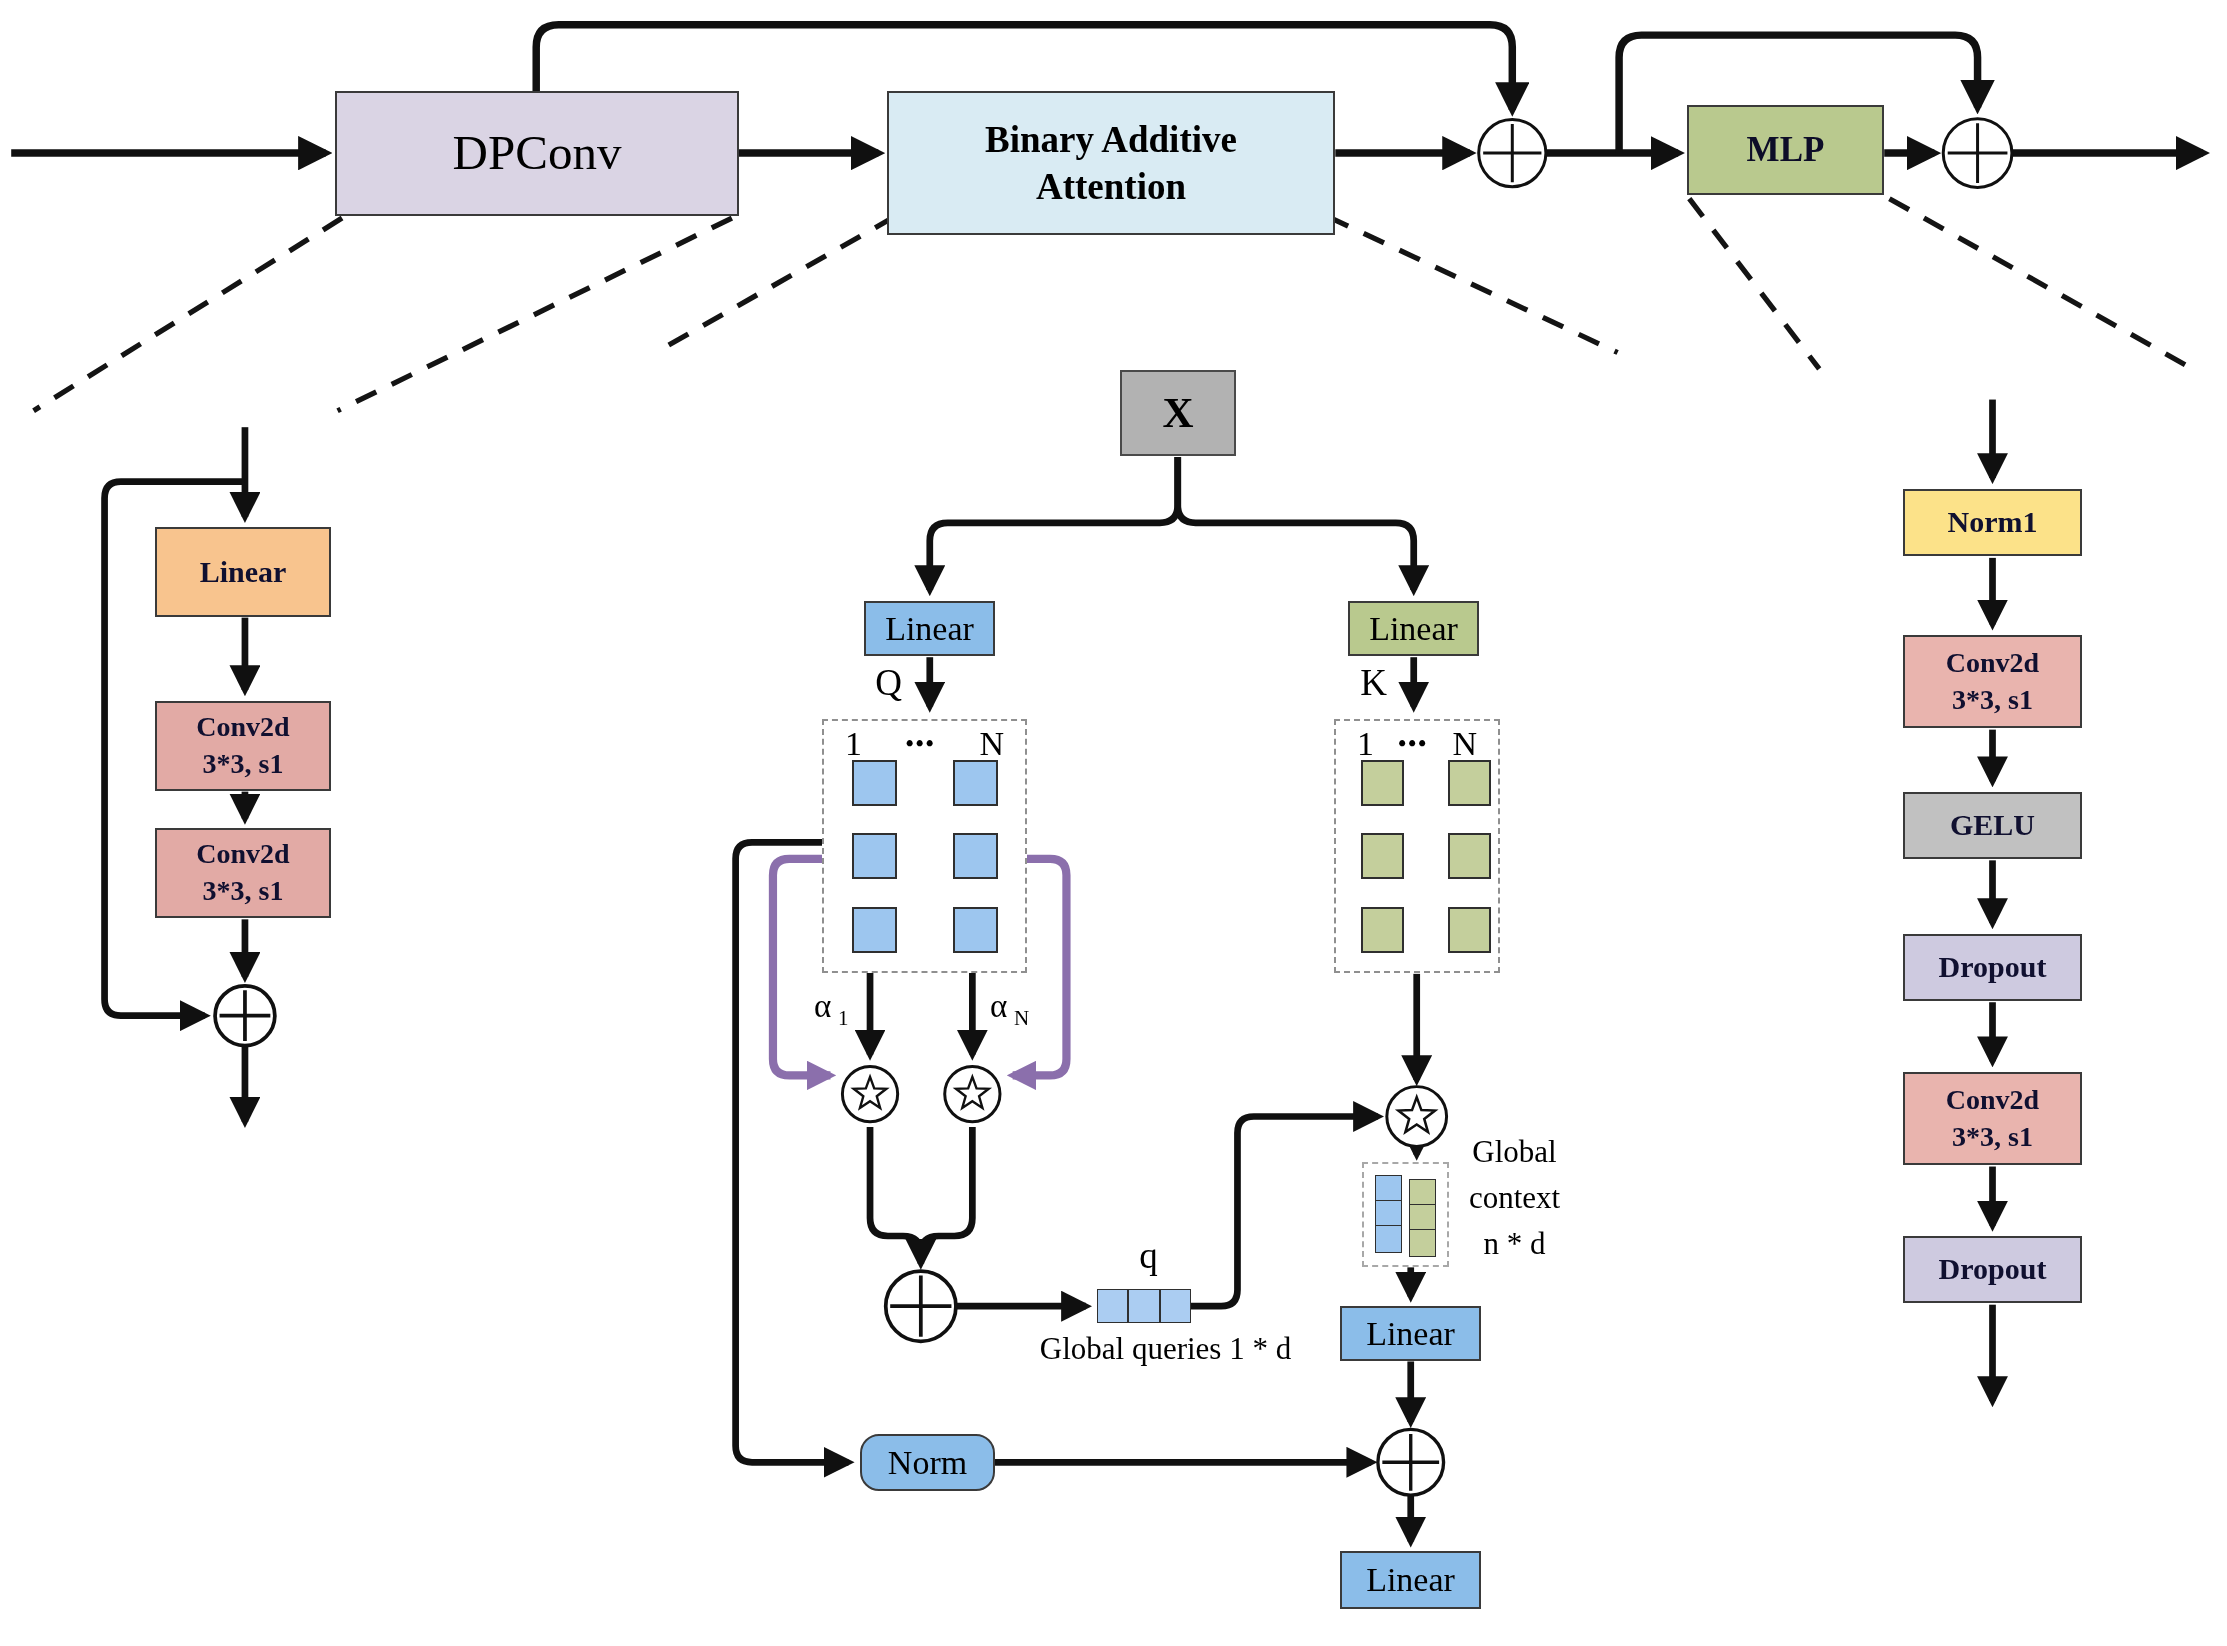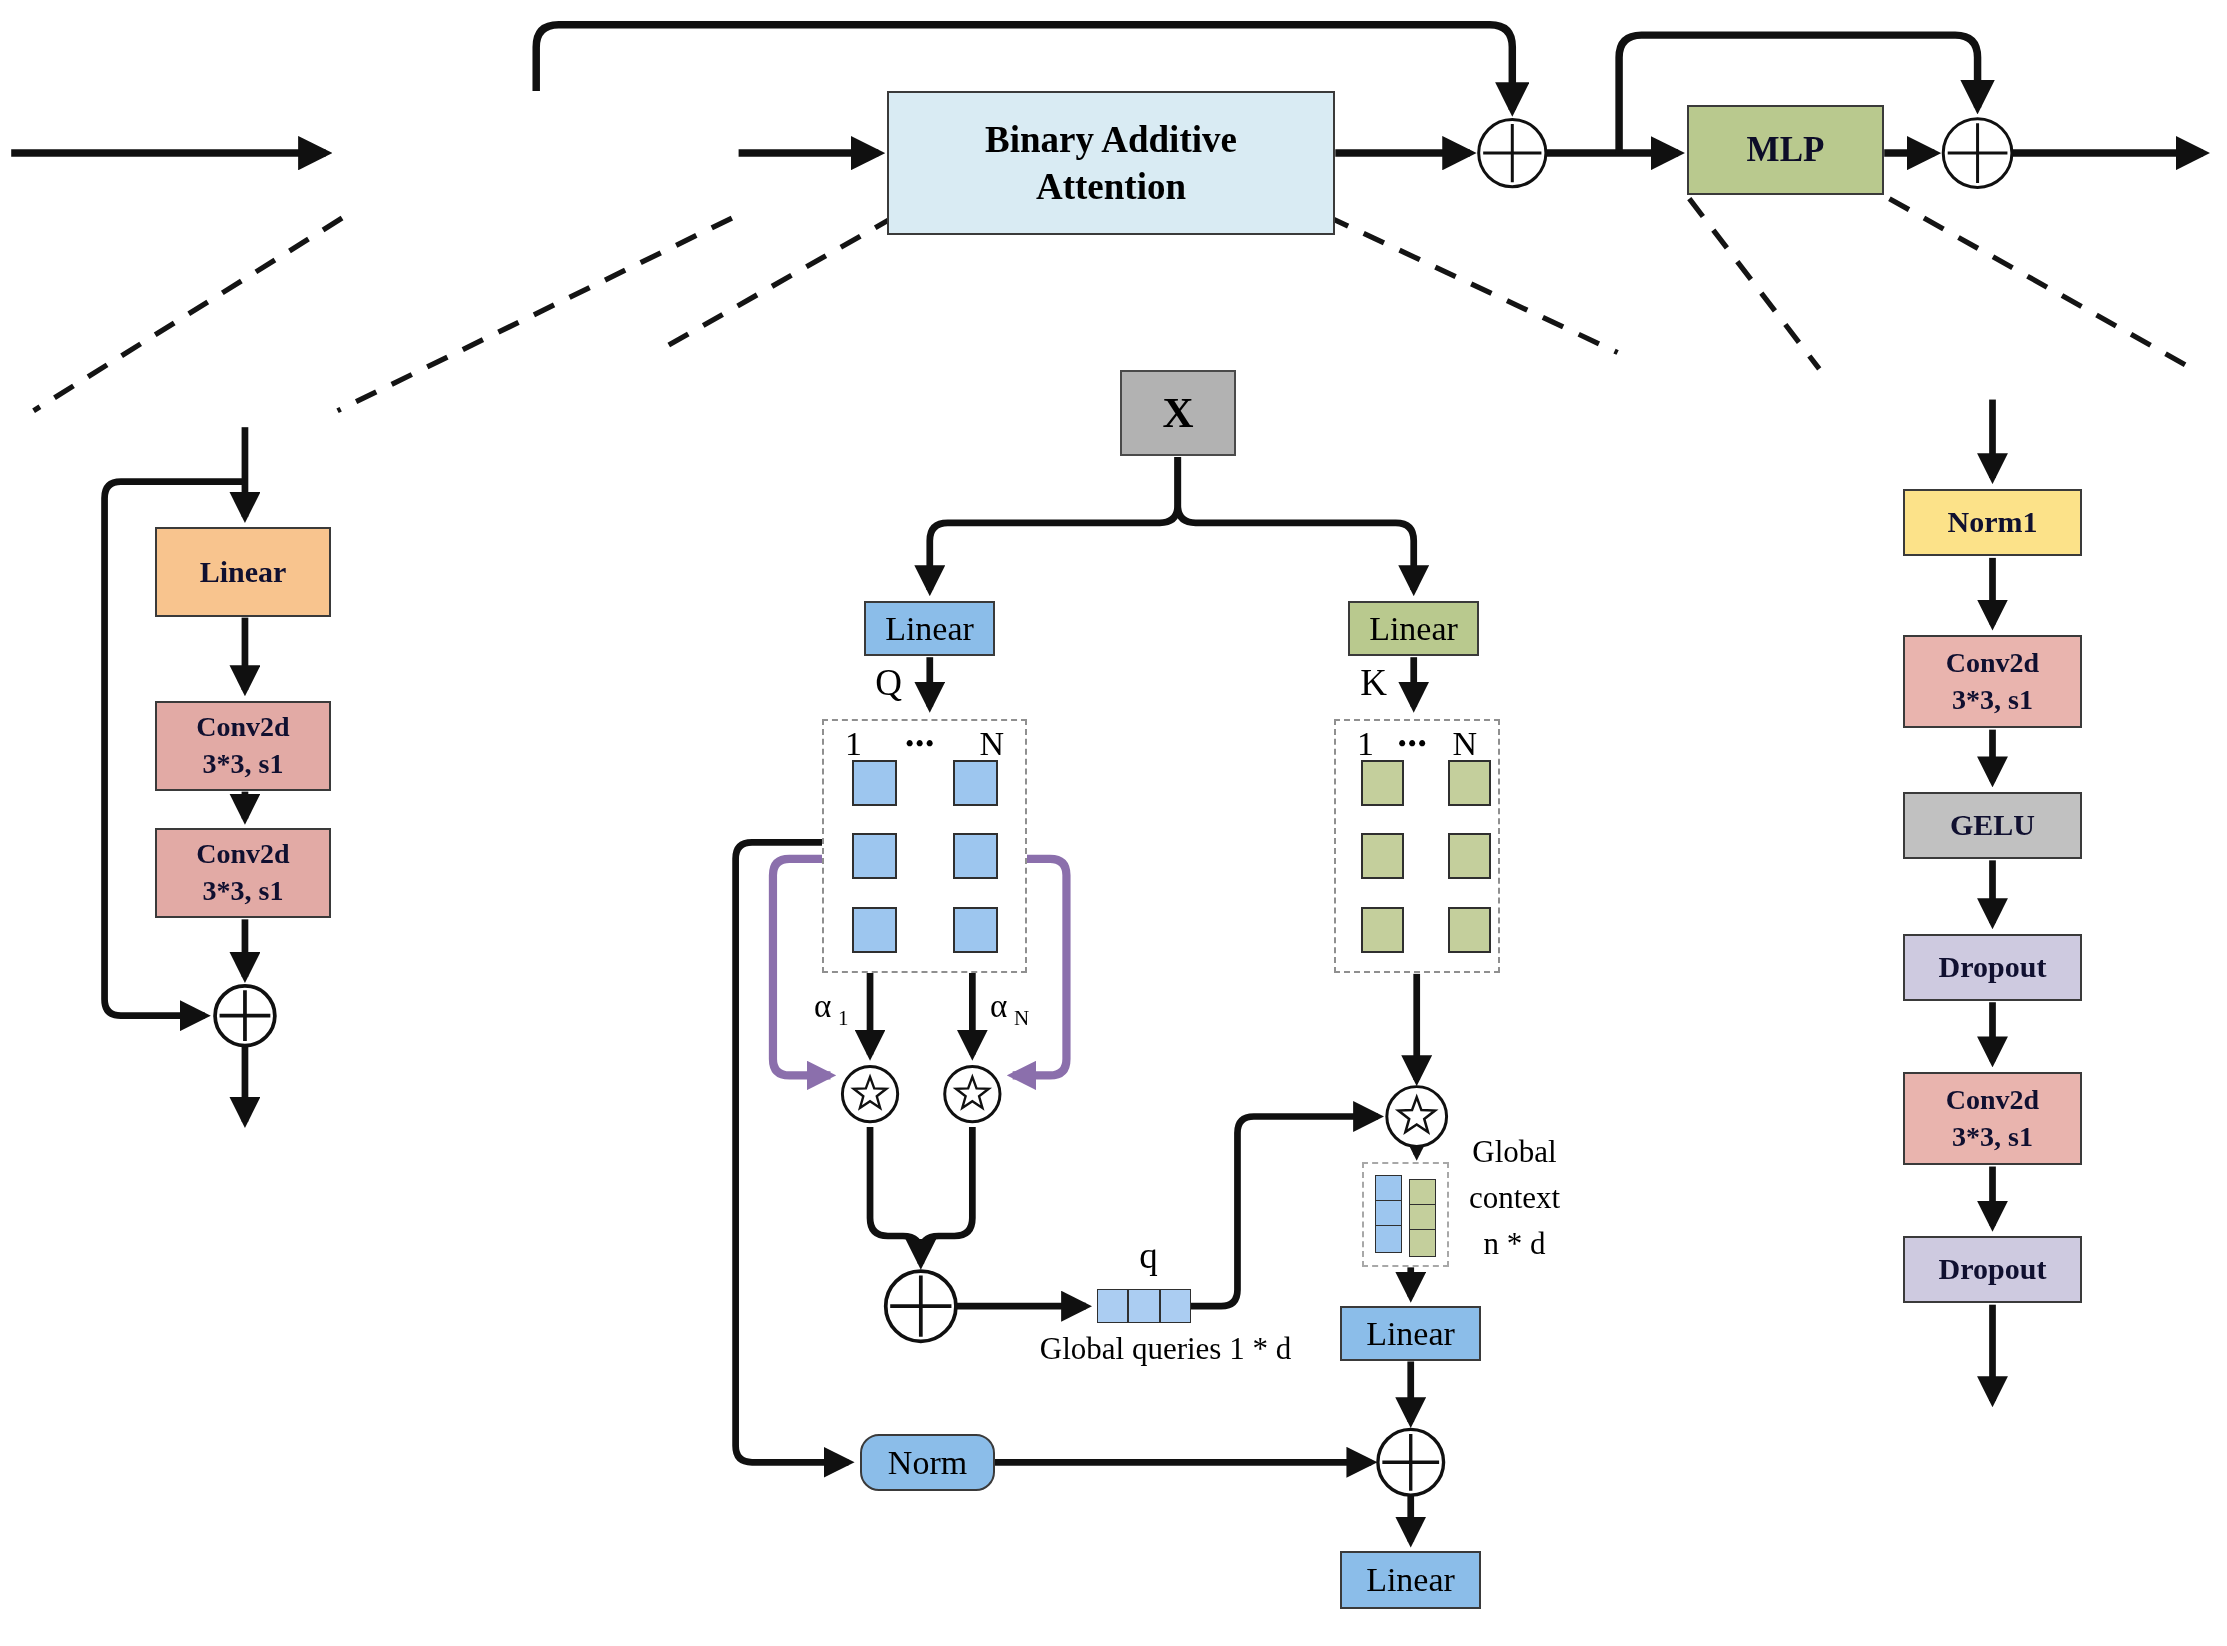--- a/index.html
+++ b/index.html
@@ -175,20 +175,23 @@
         <circle cx="1897" cy="1495" r="40" stroke-width="4"></circle>
         <path transform="translate(1897,1495) scale(1.12)" stroke-width="3" fill="#ffffff" d="M0,-23 L5.6,-7.7 L21.9,-7.1 L9,2.9 L13.5,18.6 L0,9.5 L-13.5,18.6 L-9,2.9 L-21.9,-7.1 L-5.6,-7.7 Z"></path>
       </g>
     </g>
   </svg>
 
   <div class="abs panel panel-lavender" style="left:22.4px;top:415px;width:407px;height:763px;z-index:-2;"></div>
   <div class="abs panel panel-blue" style="left:651px;top:357px;width:977px;height:1284px;z-index:-2;"></div>
   <div class="abs panel panel-lavender" style="left:1811px;top:373px;width:366px;height:1128px;z-index:-2;"></div>
 
+  <div class="abs node fill-dpconv f-dpconv" style="left:335px;top:91px;width:404px;height:125px;">
+    <span>DPConv</span>
+  </div>
 
   <div class="abs node fill-baa f-baa" style="left:887px;top:91px;width:448px;height:144px;">
     <span>Binary Additive</span>
     <span>Attention</span>
   </div>
 
   <div class="abs node fill-green f-mlp" style="left:1687px;top:105px;width:197px;height:90px;">
     <span>MLP</span>
   </div>
 

